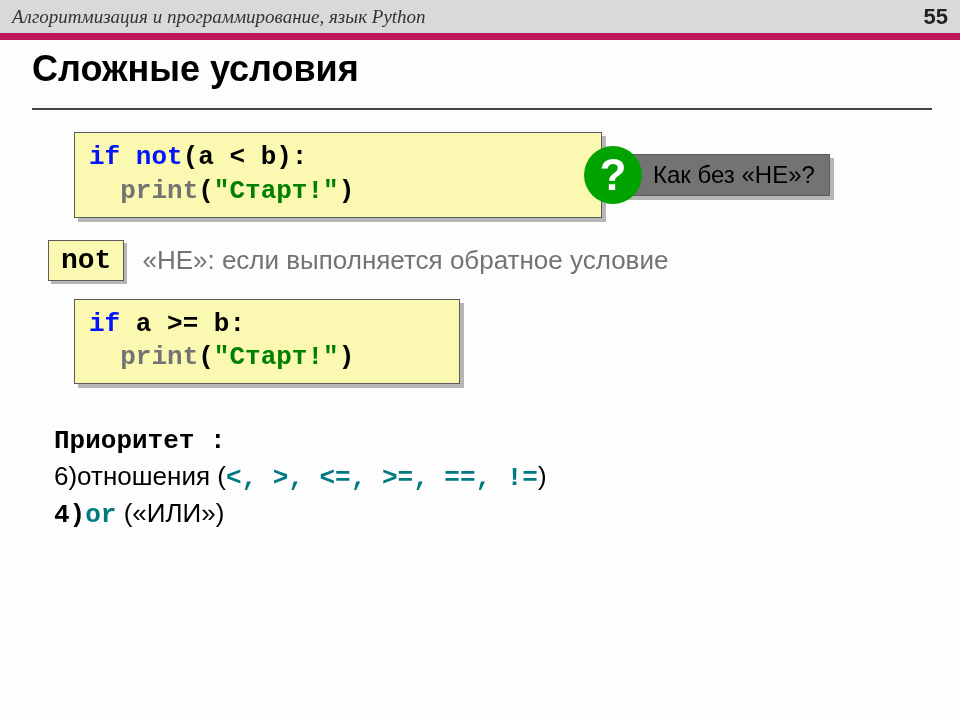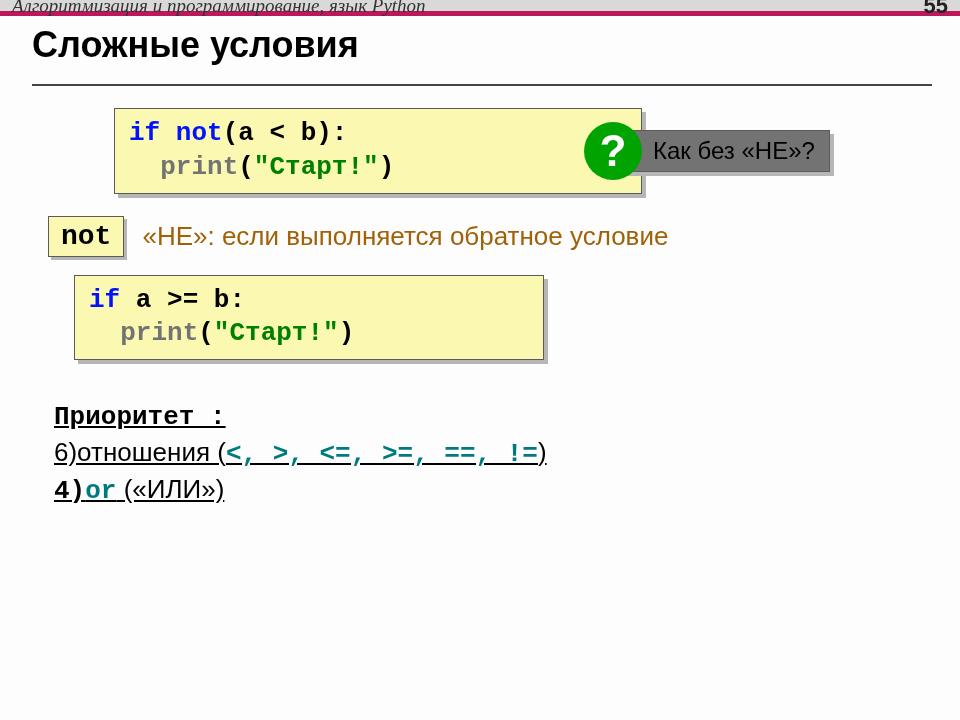--- a/index.html
+++ b/index.html
@@ -6,26 +6,26 @@
     body {
       width: 960px;
       height: 720px;
       background: #fdfdfd;
       font-family: Arial, sans-serif;
       overflow: hidden;
       position: relative;
     }
     .header {
       background: #d9dad8;
-      height: 16px;
+      height: 40px;
       display: flex;
       justify-content: space-between;
       align-items: center;
       padding: 0 12px;
-      border-bottom: 5px solid #be185d;
+      border-bottom: 7px solid #be185d;
     }
     .header-title {
       font-style: italic;
       font-family: "Times New Roman", serif;
       font-size: 19px;
       color: #333;
     }
     .page-number {
       font-weight: bold;
       font-size: 22px;
@@ -59,21 +59,21 @@
     }
     .code-box .kw-blue { color: #0012ff; }
     .code-box .kw-teal { color: #737373; }
     .code-box .str-green { color: #008000; }
     .code-box .plain { color: #000; }
     .row1 {
       position: relative;
       margin-left: 46px;
       margin-bottom: 22px;
     }
-    .code1 { width: 528px; margin-left: 40px; }
+    .code1 { width: 528px; }
     .callout {
       position: absolute;
       left: 510px;
       top: 14px;
       display: flex;
       align-items: center;
     }
     .bubble {
       background: #737373;
       border: 1.5px solid #5b5b5b;
@@ -114,31 +114,30 @@
       box-shadow: 3px 3px 0 #b6b6b6;
       padding: 4px 12px;
       font-family: "Courier New", monospace;
       font-size: 28px;
       font-weight: bold;
       color: #000;
     }
     .row2-text {
       font-size: 26px;
       font-family: Arial, sans-serif;
-      color: #a16207;
+      color: #737373;
     }
     .row3 { margin-left: 46px; margin-bottom: 40px; }
-    .code2 { width: 470px; }
+    .code2 { width: 386px; }
     .priority {
       margin-left: 26px;
       font-size: 26px;
       line-height: 1.35;
       font-family: Arial, sans-serif;
       color: #000;
-      text-decoration: underline;
     }
     .priority .mono { font-family: "Courier New", monospace; font-weight: bold; }
     .priority .fn-teal { color: #007a7e; font-family: "Courier New", monospace; font-weight: bold; }
     .priority .hdr { font-family: "Courier New", monospace; font-weight: bold; }
   </style>
 </head>
 <body>
 
 <div class="header">
   <span class="header-title">Алгоритмизация и программирование, язык Python</span>

